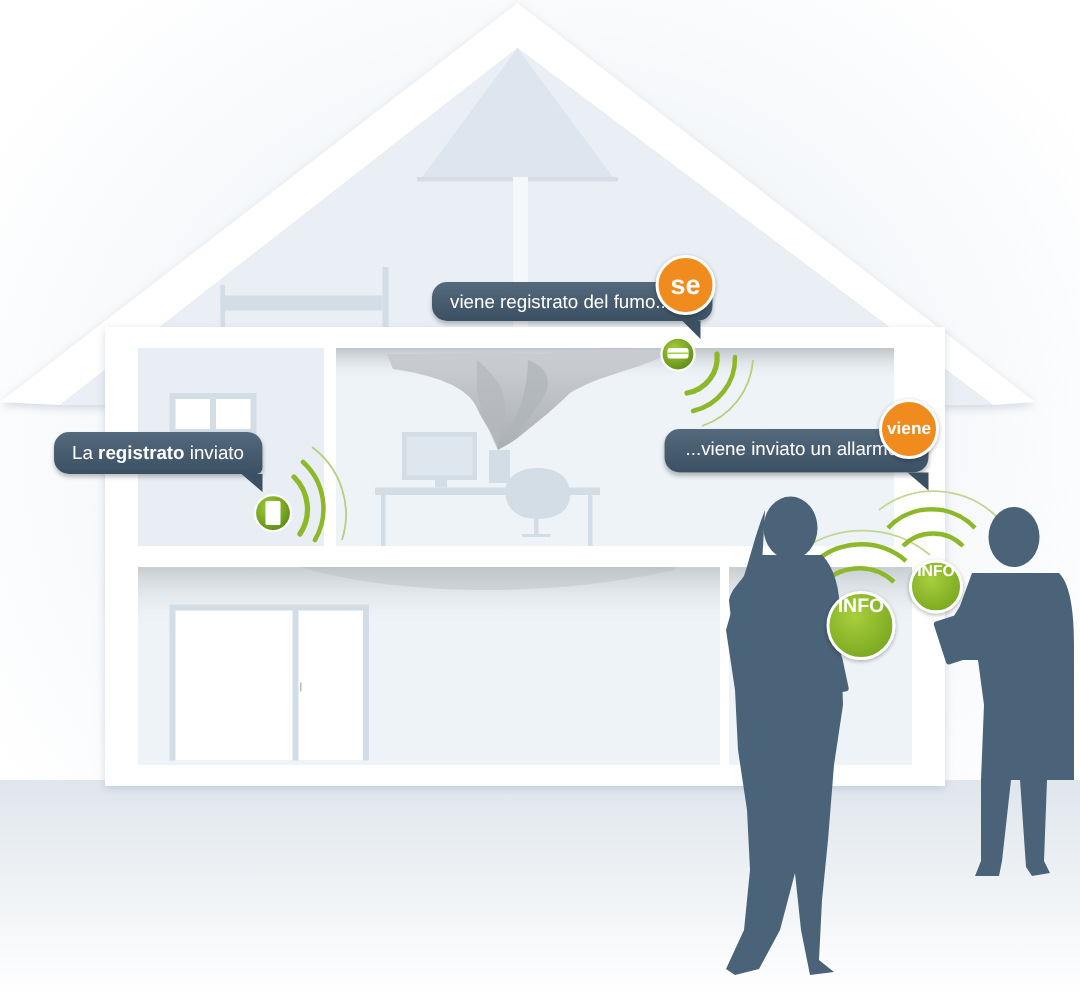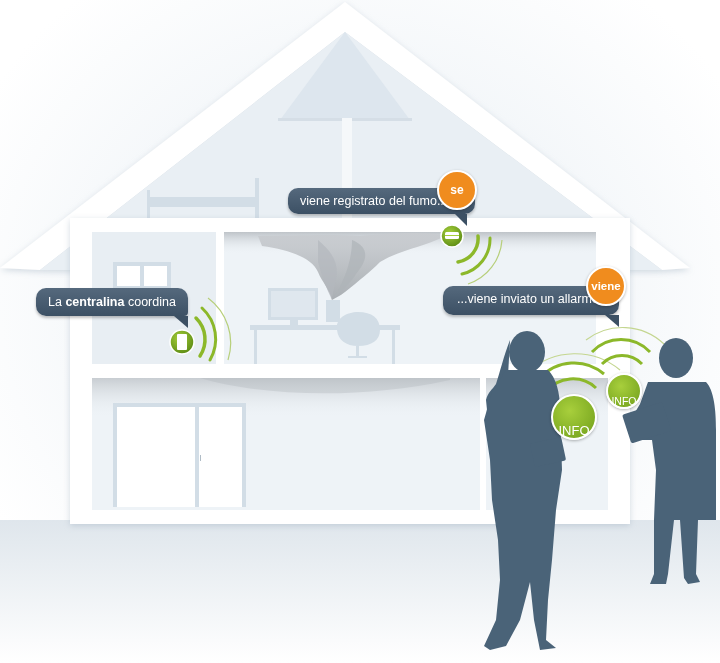--- a/index.html
+++ b/index.html
@@ -1,21 +1,21 @@
 <!DOCTYPE html>
 <html><head>
 <meta charset="utf-8">
 <style>
   html, body { margin:0; padding:0; }
   body { width:720px; height:663px; background:#ffffff; position:relative; overflow:hidden; font-family:"Liberation Sans", sans-serif; }
   #scene { position:absolute; left:0; top:0; width:720px; height:663px; }
   .bubble { position:absolute; background:linear-gradient(#55697d,#3c5064); color:#fff; border-radius:10px; box-shadow:0 2px 3px rgba(0,0,0,0.25); font-size:12.5px; line-height:16px; padding:4px 12px; white-space:nowrap; font-family:"Liberation Sans", sans-serif; }
   .bubble .tail { position:absolute; width:0; height:0; }
   .badge { position:absolute; border-radius:50%; background:#f08c1e; color:#fff; font-weight:bold; display:flex; align-items:center; justify-content:center; border:2px solid #fff; box-shadow:0 1px 3px rgba(0,0,0,0.3); font-family:"Liberation Sans", sans-serif; }
-  .info { position:absolute; border-radius:50%; background:radial-gradient(circle at 40% 35%, #a8cf3c, #6f9e1a); color:#fff; font-weight:normal; display:flex; align-items:flex-end; justify-content:center; border:2px solid #fff; font-family:"Liberation Sans", sans-serif; box-shadow:0 1px 3px rgba(0,0,0,0.3); }
+  .info { position:absolute; border-radius:50%; background:radial-gradient(circle at 40% 35%, #a8cf3c, #6f9e1a); color:#fff; font-weight:bold; display:flex; align-items:flex-start; justify-content:center; border:2px solid #fff; font-family:"Liberation Sans", sans-serif; box-shadow:0 1px 3px rgba(0,0,0,0.3); }
 </style>
 </head>
 <body>
 
 <svg id="scene" viewBox="0 0 720 663" width="720" height="663">
   <defs>
     <radialGradient id="bgGlow" cx="50%" cy="45%" r="60%">
       <stop offset="0%" stop-color="#e6edf3"></stop>
       <stop offset="100%" stop-color="#ffffff"></stop>
     </radialGradient>
@@ -161,29 +161,29 @@
   </g>
 
   <g fill="#4a6378">
     <ellipse cx="676" cy="358" rx="17" ry="20"></ellipse>
     <path d="M648,382 L706,382 C714,390 716,410 716,430 L716,520 L698,520 L696,574 L700,582 L688,584 L684,578 L680,520 L674,520 L668,574 L666,584 L650,584 L654,574 L654,520 L656,470 L652,440 L640,440 L628,424 L640,404 Z"></path>
     <rect x="626" y="408" width="42" height="30" rx="2" transform="rotate(-18 646 424)"></rect>
   </g>
 </svg>
 
 <div class="bubble" style="left:36px; top:288px; padding:6px 12px; border-radius:10px 10px 4px 10px;">
-  <span>La </span><b>centralina</b><span> coordina</span>
+  <span>La </span><b>registrato</b><span> inviato</span>
   <span class="tail" style="right:0; bottom:-12px; border-left:14px solid transparent; border-top:12px solid #3c5064;"></span>
 </div>
 
 <div class="bubble" style="left:288px; top:188px; padding:5px 28px 5px 12px;">
   <span>viene registrato del fumo...</span>
   <span class="tail" style="right:8px; bottom:-12px; border-left:12px solid transparent; border-top:12px solid #3c5064;"></span>
 </div>
-<div class="badge" style="left:437px; top:170px; width:36px; height:36px; font-size:12px;">
+<div class="badge" style="left:437px; top:170px; width:36px; height:36px; font-size:18px;">
   <span>se</span>
 </div>
 
 <div class="bubble" style="left:443px; top:286px; padding:5px 20px 7px 14px; text-align:right; line-height:17px;">
   <div>...viene inviato un allarme</div>
   <span class="tail" style="right:0; bottom:-12px; border-left:14px solid transparent; border-top:12px solid #3c5064;"></span>
 </div>
 <div class="badge" style="left:586px; top:266px; width:36px; height:36px; font-size:11.5px;">
   <span>viene</span>
 </div>

